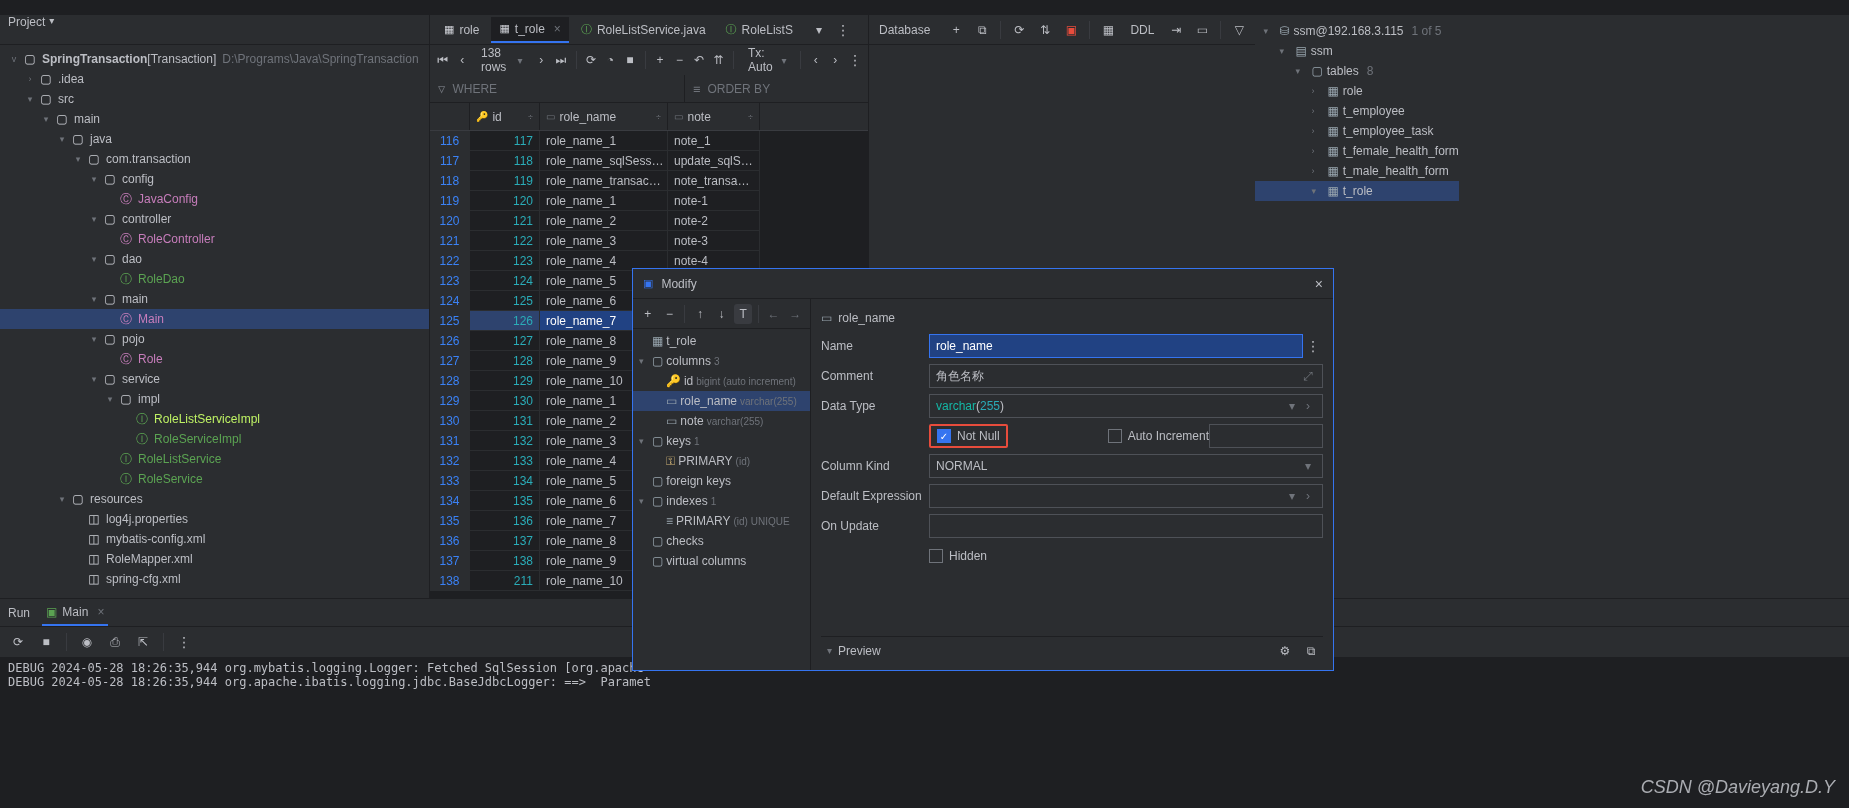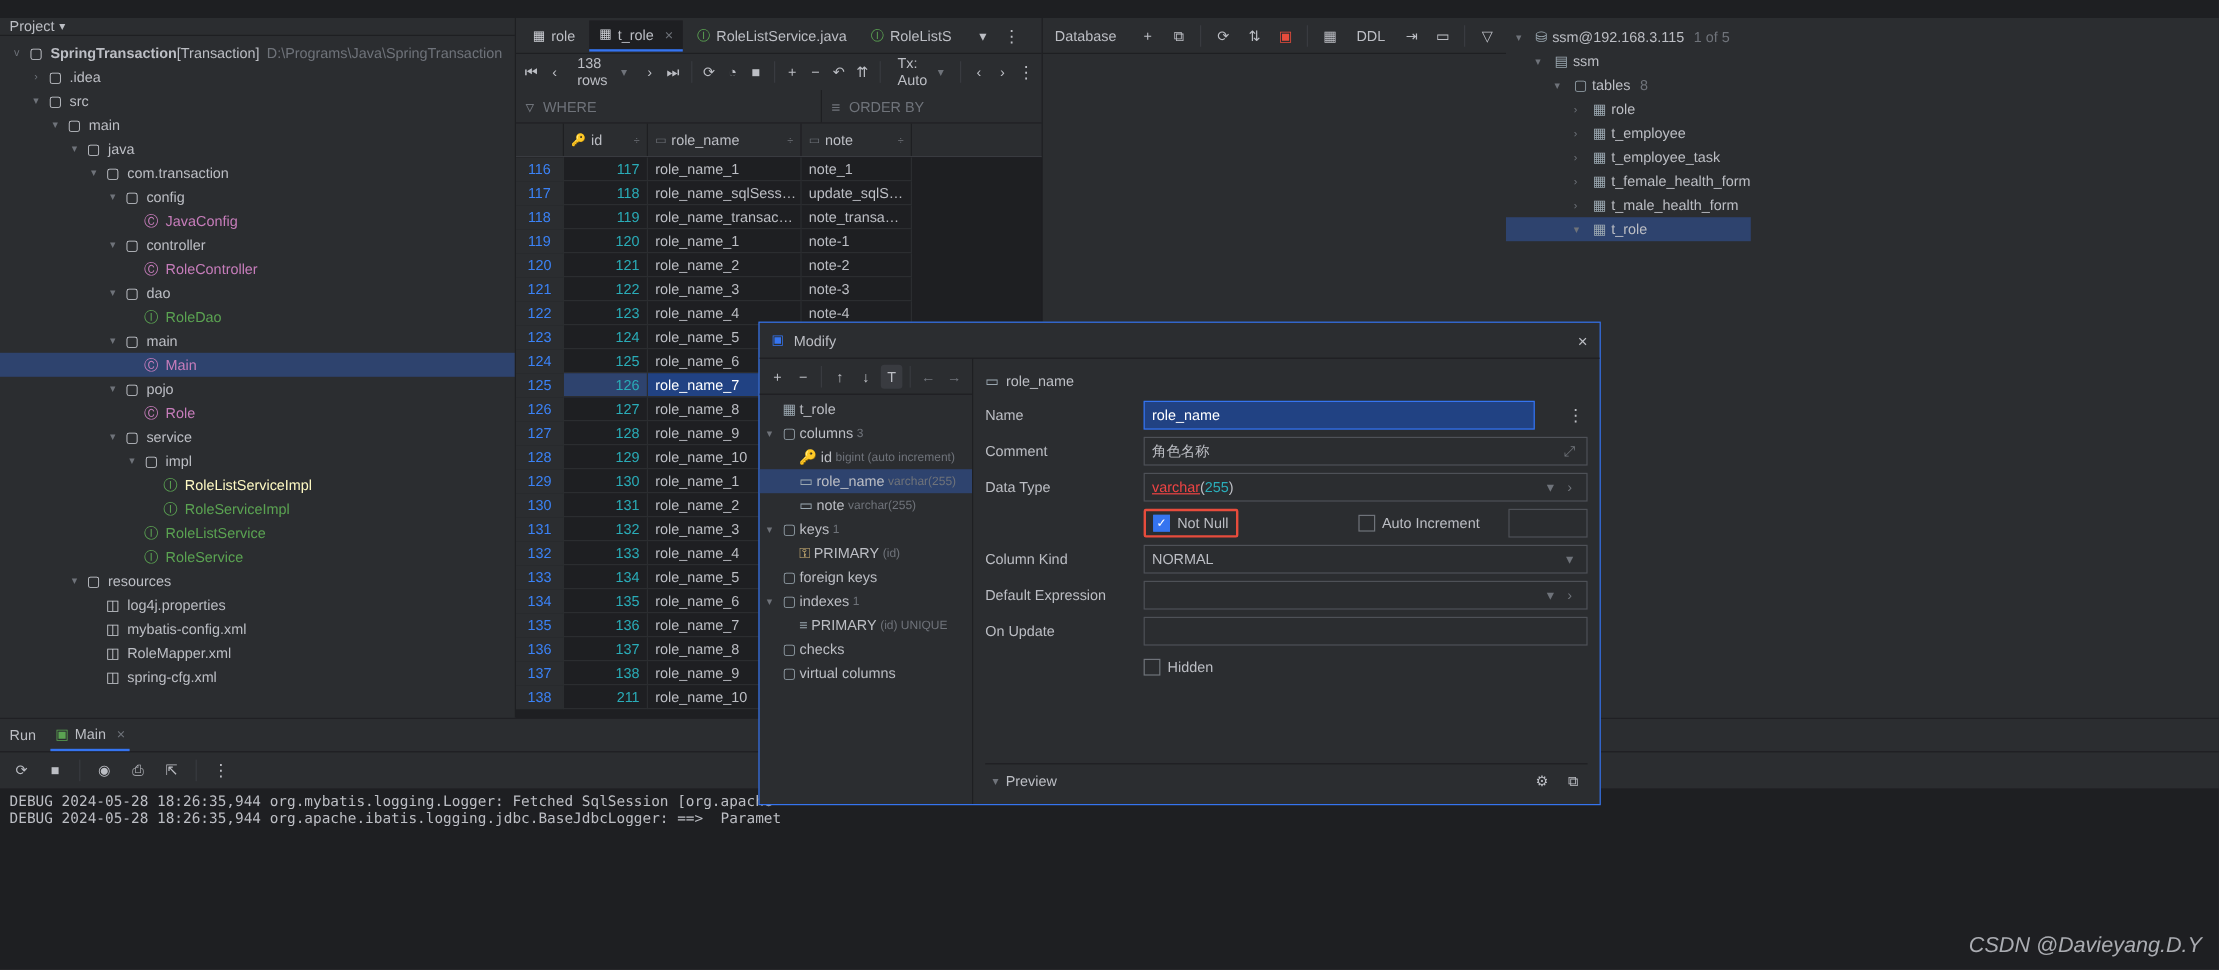--- a/index.html
+++ b/index.html
@@ -1,20 +1,20 @@
 <!DOCTYPE html>
 <html><head>
 <meta charset="utf-8">
 <style>
 * { margin:0; padding:0; box-sizing:border-box; font-family:"Segoe UI",Arial,sans-serif; font-size:12px; }
 body { background:#2b2d30; color:#bcbec4; width:1849px; height:808px; overflow:hidden; position:relative; }
 .topbar { height:15px; background:#1e1f22; }
 .mainarea { display:flex; height:583px; }
 .sidebar { width:430px; background:#2b2d30; border-right:1px solid #1e1f22; display:flex; flex-direction:column; }
-.side-head { height:15px; display:flex; align-items:center; padding:0 8px; border-bottom:1px solid #1e1f22; }
+.side-head { height:30px; display:flex; align-items:flex-start; padding:0 8px; border-bottom:1px solid #1e1f22; }
 .side-head span { color:#bcbec4; }
 .chev { margin-left:4px; color:#6f737a; font-size:10px; }
 .tree { flex:1; overflow:auto; padding:4px 0; }
 .trow { display:flex; align-items:center; height:20px; padding-left:8px; white-space:nowrap; }
 .trow.sel { background:#2e436e; }
 .trow .tw { width:12px; text-align:center; color:#6f737a; font-size:9px; margin-right:2px; }
 .trow .ic { width:16px; margin-right:4px; display:inline-flex; justify-content:center; }
 .folder-ic { color:#ced0d6; }
 .java-ic { color:#c77dbb; }
 .if-ic { color:#5ba352; }
@@ -88,25 +88,25 @@
 .dlg-ltool .actbtn { background:#393b40; border-radius:3px; width:20px; height:20px; display:flex; align-items:center; justify-content:center; }
 .dlg-ltree { flex:1; overflow:auto; padding:2px 0; }
 .ltrow { display:flex; align-items:center; height:20px; padding-left:6px; gap:3px; white-space:nowrap; }
 .ltrow.sel { background:#2e436e; }
 .ltype { color:#6f737a; font-size:10px; }
 .key-ic { color:#d5b778; }
 .col-ic { color:#9aa7b0; }
 
 .dlg-right { flex:1; display:flex; flex-direction:column; padding:6px 10px; }
 .crumb { height:26px; display:flex; align-items:center; gap:6px; color:#bcbec4; }
-.frm { display:flex; align-items:center; height:30px; gap:24px; }
+.frm { display:flex; align-items:center; height:30px; gap:0; }
 .flbl { width:108px; color:#bcbec4; }
 .finp { flex:1; background:#2b2d30; border:1px solid #4e5157; height:24px; padding:0 6px; color:#bcbec4; display:flex; align-items:center; }
 .finp.sel { border:1px solid #3574f0; background:#214283; color:#fff; }
-.finp .dtk { color:#ef4444;text-decoration:underline; }
+.finp .dtk { color:#14b8a6; }
 .finp .dtn { color:#2aacb8; }
 .finp .dtp { color:#bcbec4; }
 .fchk { display:flex; align-items:center; gap:6px; }
 .chkbox { width:14px; height:14px; border:1px solid #6f737a; display:flex; align-items:center; justify-content:center; }
 .chkbox.on { background:#3574f0; border-color:#3574f0; color:#fff; font-size:10px; }
 .redbox { border:2px solid #e74c3c; padding:3px 6px; border-radius:2px; }
 .dd { width:16px; text-align:center; color:#6f737a; }
 .prev { height:28px; display:flex; align-items:center; gap:6px; padding:0 2px; border-top:1px solid #1e1f22; margin-top:auto; }
 
 .watermark { position:absolute; right:14px; bottom:10px; color:#ced0d6; font-size:18px; font-style:italic; opacity:.8; z-index:200; }
@@ -211,21 +211,21 @@
           <span>service</span>
         </div>
         <div class="trow" style="padding-left: 104px;">
           <span class="tw">▾</span>
           <span class="ic folder-ic">▢</span>
           <span>impl</span>
         </div>
         <div class="trow" style="padding-left: 120px;">
           <span class="tw"></span>
           <span class="ic if-ic">Ⓘ</span>
-          <span style="color:#fef9c3">RoleListServiceImpl</span>
+          <span style="color:#bef264">RoleListServiceImpl</span>
         </div>
         <div class="trow" style="padding-left: 120px;">
           <span class="tw"></span>
           <span class="ic if-ic">Ⓘ</span>
           <span style="color:#5ba352">RoleServiceImpl</span>
         </div>
         <div class="trow" style="padding-left: 104px;">
           <span class="tw"></span>
           <span class="ic if-ic">Ⓘ</span>
           <span style="color:#5ba352">RoleListService</span>

